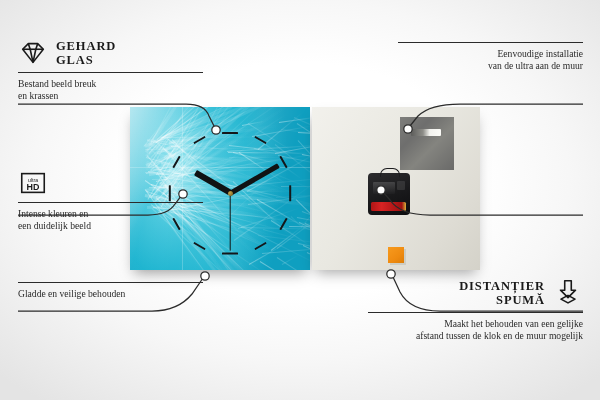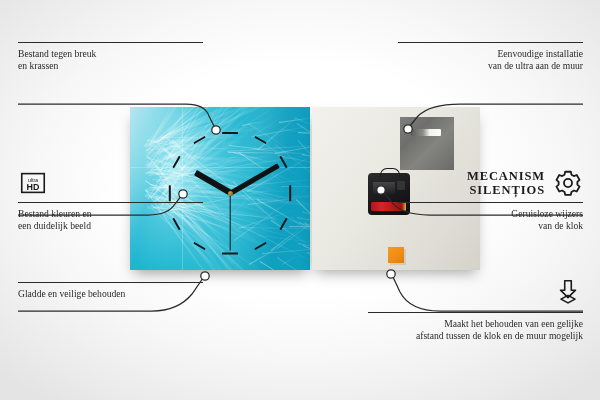--- a/index.html
+++ b/index.html
@@ -370,67 +370,66 @@
 
       <path d="M583,215 L430,215 Q400,215 390,200 L383,192"></path>
       <circle cx="381" cy="190" r="4.2" fill="#ffffff" stroke="#2b2b2b" stroke-width="1.25"></circle>
 
       <path d="M583,311 L440,311 Q410,311 400,292 L393,277"></path>
       <circle cx="391" cy="274" r="4.2" fill="#ffffff" stroke="#2b2b2b" stroke-width="1.25"></circle>
     </g>
   </svg>
 
   <div class="feat" id="f-glass">
+    <div class="head">
+      <svg class="ficon" viewBox="0 0 32 32">
+        <g fill="none" stroke="#1a1a1a" stroke-width="1.7" stroke-linejoin="round">
+          <path d="M5,12 L11,6 L21,6 L27,12 L16,26 Z"></path>
+          <path d="M5,12 L27,12"></path>
+            <path d="M11,6 L13,12 L16,26"></path>
+            <path d="M21,6 L19,12 L16,26"></path>
+        </g>
+      </svg>
+      <div class="ftitle">GEHARD
+GLAS</div>
+    </div>
     <div class="rule"></div>
-    <div class="fdesc">Bestand tegen breuk
+    <div class="fdesc">Bestand beeld breuk
 en krassen</div>
   </div>
 
   <div class="feat" id="f-print">
     <div class="head">
       <svg class="ficon" viewBox="0 0 32 32">
         <rect x="4" y="6" width="24" height="20" fill="none" stroke="#1a1a1a" stroke-width="1.7"></rect>
         <text x="16" y="14.5" font-family="Liberation Sans, sans-serif" font-size="5.5" text-anchor="middle" fill="#1a1a1a">ultra</text>
         <text x="16" y="23" font-family="Liberation Sans, sans-serif" font-size="9.5" font-weight="bold" text-anchor="middle" fill="#1a1a1a">HD</text>
       </svg>
     </div>
     <div class="rule"></div>
-    <div class="fdesc">Bestand kleuren en
+    <div class="fdesc">Intense kleuren en
 een duidelijk beeld</div>
   </div>
 
   <div class="feat" id="f-edges">
     <div class="rule"></div>
     <div class="fdesc">Gladde en veilige behouden</div>
   </div>
 
   <div class="feat right" id="f-handles">
     <div class="rule"></div>
     <div class="fdesc">Eenvoudige installatie
 van de ultra aan de muur</div>
   </div>
 
-  <div class="feat right" id="f-mech">
-    <div class="head">
-      <div class="ftitle">MECANISM
-SILENȚIOS</div>
-      <svg class="ficon" viewBox="0 0 32 32">
-        <g fill="none" stroke="#1a1a1a" stroke-width="1.9" stroke-linejoin="round">
-          <path d="M13,4 h6 l.7,3.1 2.6,1.5 3-1.1 3,5.2 -2.3,2.1 0,3 2.3,2.1 -3,5.2 -3-1.1 -2.6,1.5 -.7,3.1 h-6 l-.7-3.1 -2.6-1.5 -3,1.1 -3-5.2 2.3-2.1 0-3 -2.3-2.1 3-5.2 3,1.1 2.6-1.5 Z"></path>
-          <circle cx="16" cy="16" r="4.3"></circle>
-        </g>
-      </svg>
-    </div>
-    <div class="rule"></div>
-    <div class="fdesc">Geruisloze wijzers
-van de klok</div>
-  </div>
 
   <div class="feat right" id="f-spacer">
     <div class="head">
+      <div class="ftitle">DISTANȚIER
+SPUMĂ</div>
       <svg class="ficon" viewBox="0 0 32 32">
         <g fill="none" stroke="#1a1a1a" stroke-width="1.7" stroke-linejoin="round">
           <path d="M12.5,3 h7 v10 h4.5 L16,21 L8,13 h4.5 Z"></path>
           <path d="M8.5,22.5 L16,26.5 L23.5,22.5 L16,18.5 Z"></path>
         </g>
       </svg>
     </div>
     <div class="rule"></div>
     <div class="fdesc">Maakt het behouden van een gelijke
 afstand tussen de klok en de muur mogelijk</div>

